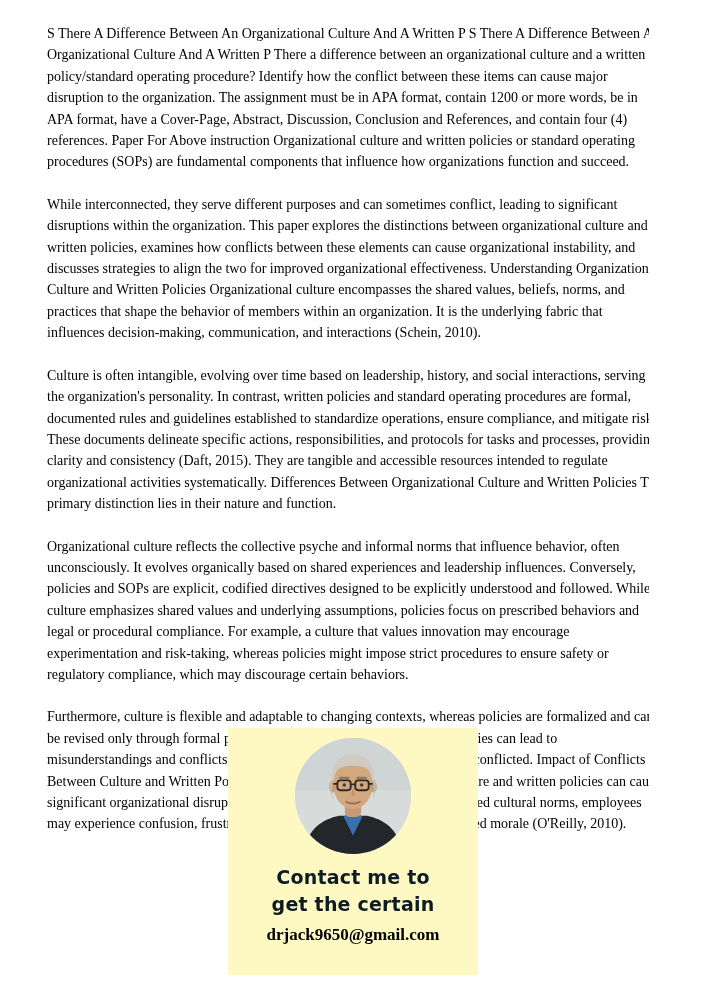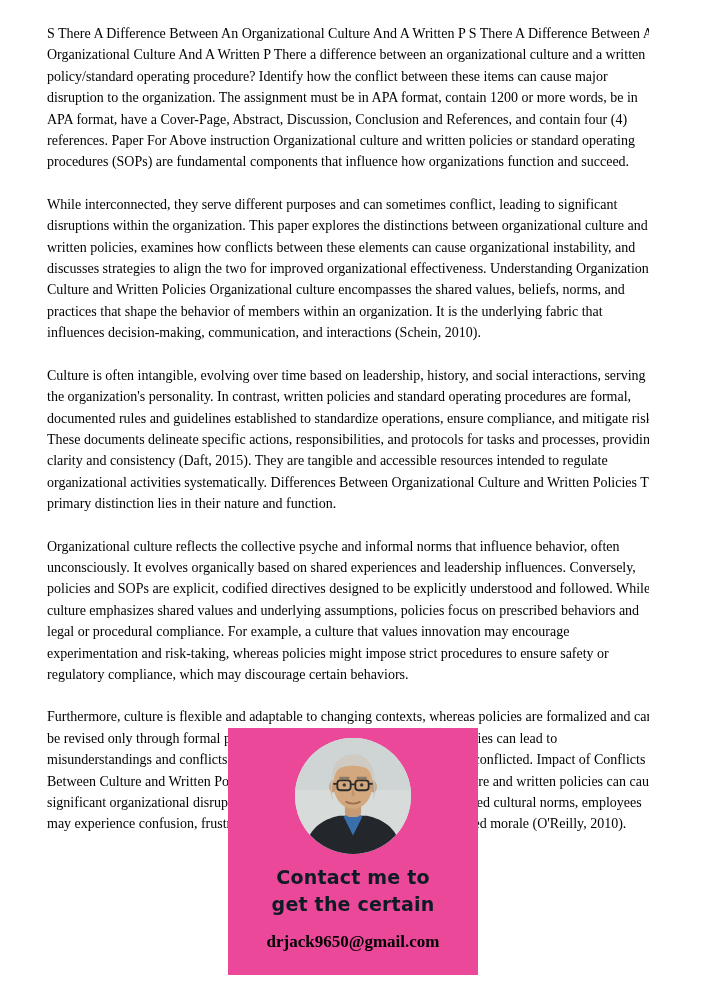--- a/index.html
+++ b/index.html
@@ -55,41 +55,41 @@
   .contact-lines {
     margin-top: 10px;
     font-family: "DejaVu Sans", sans-serif;
     font-weight: bold;
     font-size: 19px;
     line-height: 27px;
     color: #0c1b24;
     letter-spacing: 0.2px;
   }
   .contact-email {
-    margin-top: 14px;
+    margin-top: 7px;
     font-family: "Liberation Serif", serif;
     font-weight: bold;
     font-size: 17px;
     color: #000000;
   }
 </style>
 </head>
 <body>
 
 <div class="page">
 
   <div class="essay">
     <p>S There A Difference Between An Organizational Culture And A Written P S There A Difference Between An Organizational Culture And A Written P There a difference between an organizational culture and a written policy/standard operating procedure? Identify how the conflict between these items can cause major disruption to the organization. The assignment must be in APA format, contain 1200 or more words, be in APA format, have a Cover-Page, Abstract, Discussion, Conclusion and References, and contain four (4) references. Paper For Above instruction Organizational culture and written policies or standard operating procedures (SOPs) are fundamental components that influence how organizations function and succeed.</p>
     <p>While interconnected, they serve different purposes and can sometimes conflict, leading to significant disruptions within the organization. This paper explores the distinctions between organizational culture and written policies, examines how conflicts between these elements can cause organizational instability, and discusses strategies to align the two for improved organizational effectiveness. Understanding Organizational Culture and Written Policies Organizational culture encompasses the shared values, beliefs, norms, and practices that shape the behavior of members within an organization. It is the underlying fabric that influences decision-making, communication, and interactions (Schein, 2010).</p>
     <p>Culture is often intangible, evolving over time based on leadership, history, and social interactions, serving as the organization's personality. In contrast, written policies and standard operating procedures are formal, documented rules and guidelines established to standardize operations, ensure compliance, and mitigate risks. These documents delineate specific actions, responsibilities, and protocols for tasks and processes, providing clarity and consistency (Daft, 2015). They are tangible and accessible resources intended to regulate organizational activities systematically. Differences Between Organizational Culture and Written Policies The primary distinction lies in their nature and function.</p>
     <p>Organizational culture reflects the collective psyche and informal norms that influence behavior, often unconsciously. It evolves organically based on shared experiences and leadership influences. Conversely, policies and SOPs are explicit, codified directives designed to be explicitly understood and followed. While culture emphasizes shared values and underlying assumptions, policies focus on prescribed behaviors and legal or procedural compliance. For example, a culture that values innovation may encourage experimentation and risk-taking, whereas policies might impose strict procedures to ensure safety or regulatory compliance, which may discourage certain behaviors.</p>
     <p>Furthermore, culture is flexible and adaptable to changing contexts, whereas policies are formalized and can be revised only through formal processes. The gap between culture and policies can lead to misunderstandings and conflicts, especially when the two are misaligned or conflicted. Impact of Conflicts Between Culture and Written Policies Conflicts between organizational culture and written policies can cause significant organizational disruptions. When policies conflict with the accepted cultural norms, employees may experience confusion, frustration, or disengagement, leading to decreased morale (O'Reilly, 2010).</p>
   </div>
 
-  <div class="overlay-card" style="background-color: #ec4899;">
+  <div class="overlay-card" style="background-color: #fef9c3;">
 
     <div class="photo-circle">
       <svg viewBox="0 0 100 100">
 
         <rect x="0" y="0" width="100" height="100" fill="#d7dbda"></rect>
         <rect x="0" y="0" width="100" height="45" fill="#cfd5d4"></rect>
 
         <path d="M8,100 C10,78 24,70 38,67 L62,67 C76,70 90,78 92,100 Z" fill="#23262b"></path>
 
         <path d="M42,68 L50,84 L58,68 L54,64 L46,64 Z" fill="#3a6fae"></path>

